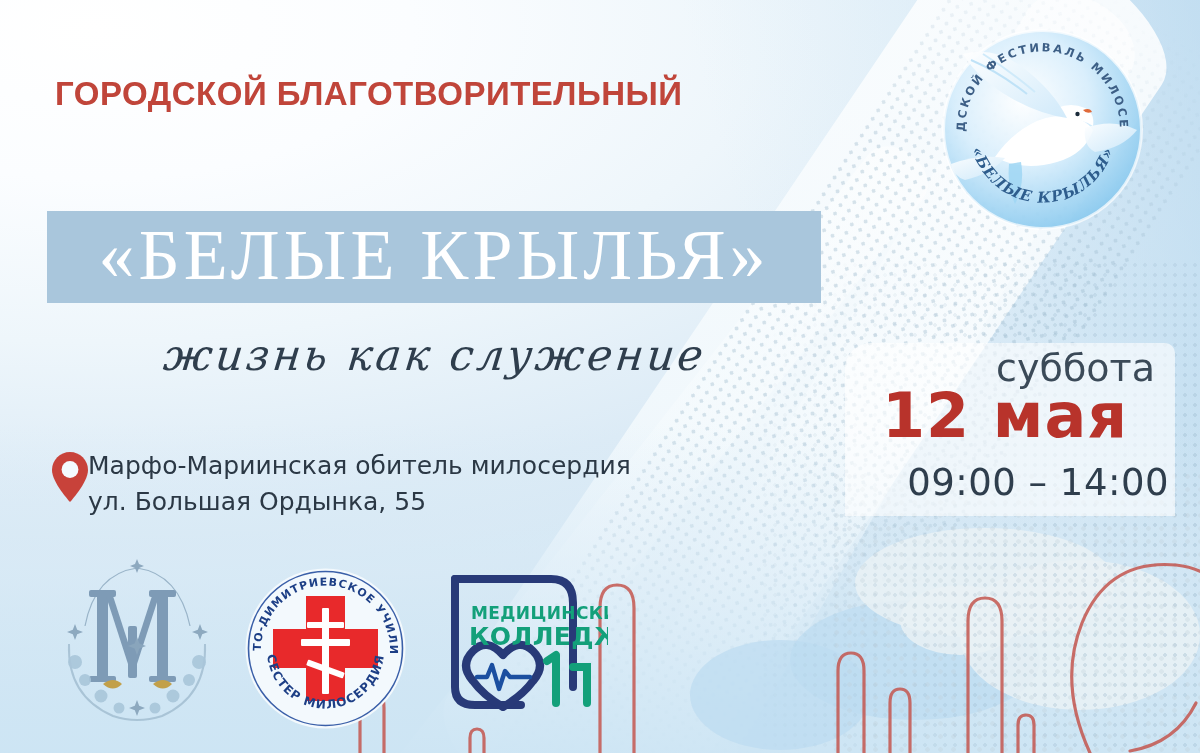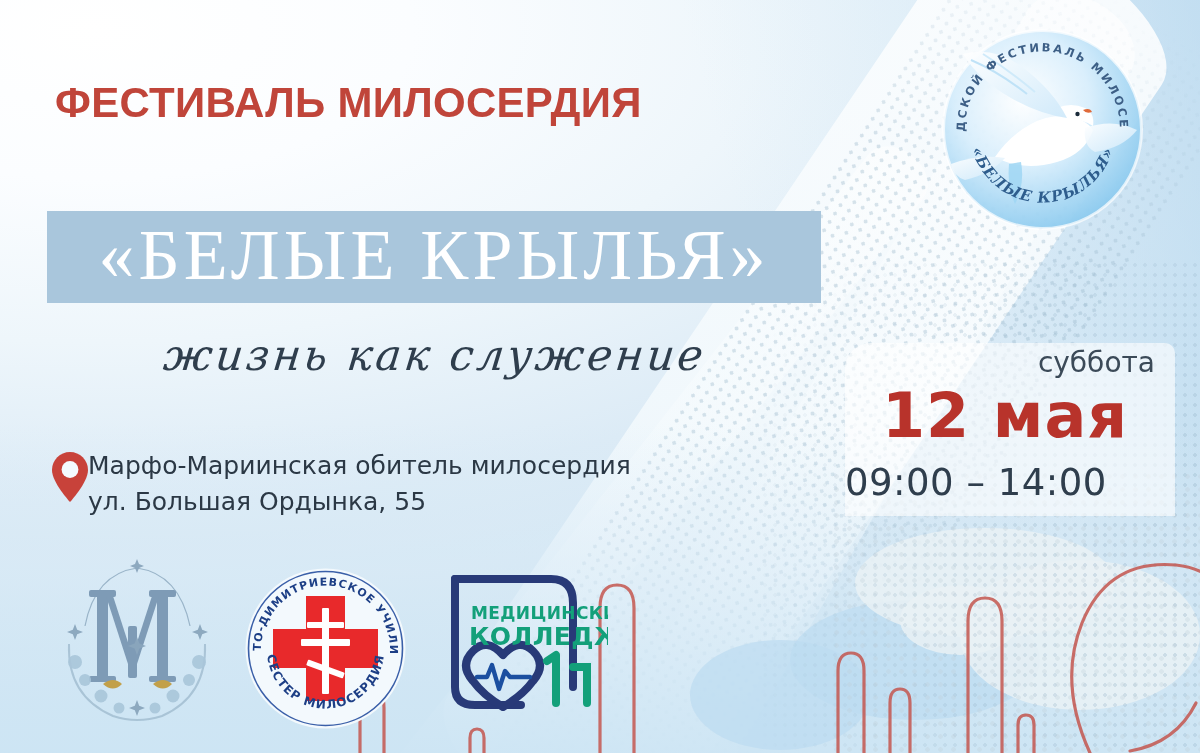--- a/index.html
+++ b/index.html
@@ -114,29 +114,29 @@
   
   .datecard{
     position:absolute;left:845px;top:343px;width:330px;height:173px;
     background:rgba(255,255,255,.62);
     border-top-left-radius:26px;
     border-top-right-radius:10px;
   }
   .dow{
     position:absolute;right:20px;top:6px;
     font-family:"DejaVu Sans", sans-serif;
-    font-size:28px;color:#3b4a58;line-height:1;text-align:center;
+    font-size:38px;color:#3b4a58;line-height:1;text-align:center;
   }
   .dmon{
     position:absolute;left:0;right:10px;top:42px;text-align:center;
     font-family:"DejaVu Sans", sans-serif;
     font-size:62px;font-weight:bold;color:#b8332b;line-height:1;letter-spacing:1px;
   }
   .time{
-    position:absolute;left:0;right:6px;top:118px;text-align:left;
+    position:absolute;left:0;right:6px;top:118px;text-align:right;
     font-family:"DejaVu Sans", sans-serif;
     font-size:37px;color:#2f3e4d;letter-spacing:.5px;
   }
 
   
   .badge{position:absolute;left:935px;top:22px;width:215px;height:215px;}
 
   
   .logo-mm{position:absolute;left:45px;top:556px;width:185px;height:185px;}
   .logo-sd{position:absolute;left:243px;top:566px;width:165px;height:165px;}
@@ -171,21 +171,21 @@
       <path d="M838 260 L838 178 Q838 160 851 160 Q864 160 864 178 L864 260"></path>
       <path d="M890 260 L890 210 Q890 196 900 196 Q910 196 910 210 L910 260"></path>
       <path d="M968 260 L968 128 Q968 105 985 105 Q1002 105 1002 128 L1002 260"></path>
       <path d="M1018 260 L1018 232 Q1018 222 1026 222 Q1034 222 1034 232 L1034 260"></path>
       <path d="M1090 260 Q1058 190 1082 130 Q1108 66 1176 72 Q1215 76 1230 110"></path>
       <path d="M1196 210 Q1176 250 1130 258"></path>
     </g>
   </svg>
 
   <div class="headline">
-    <span class="l2">ФЕСТИВАЛЬ МИЛОСЕРДИЯ</span>
+    <span class="l1">ГОРОДСКОЙ БЛАГОТВОРИТЕЛЬНЫЙ</span>
   </div>
 
   <div class="title-band">
     <div class="title-text">«БЕЛЫЕ КРЫЛЬЯ»</div>
   </div>
 
   <div class="tagline">жизнь как служение</div>
 
   <div class="addr">
     <svg class="pin" viewBox="0 0 36 50">

